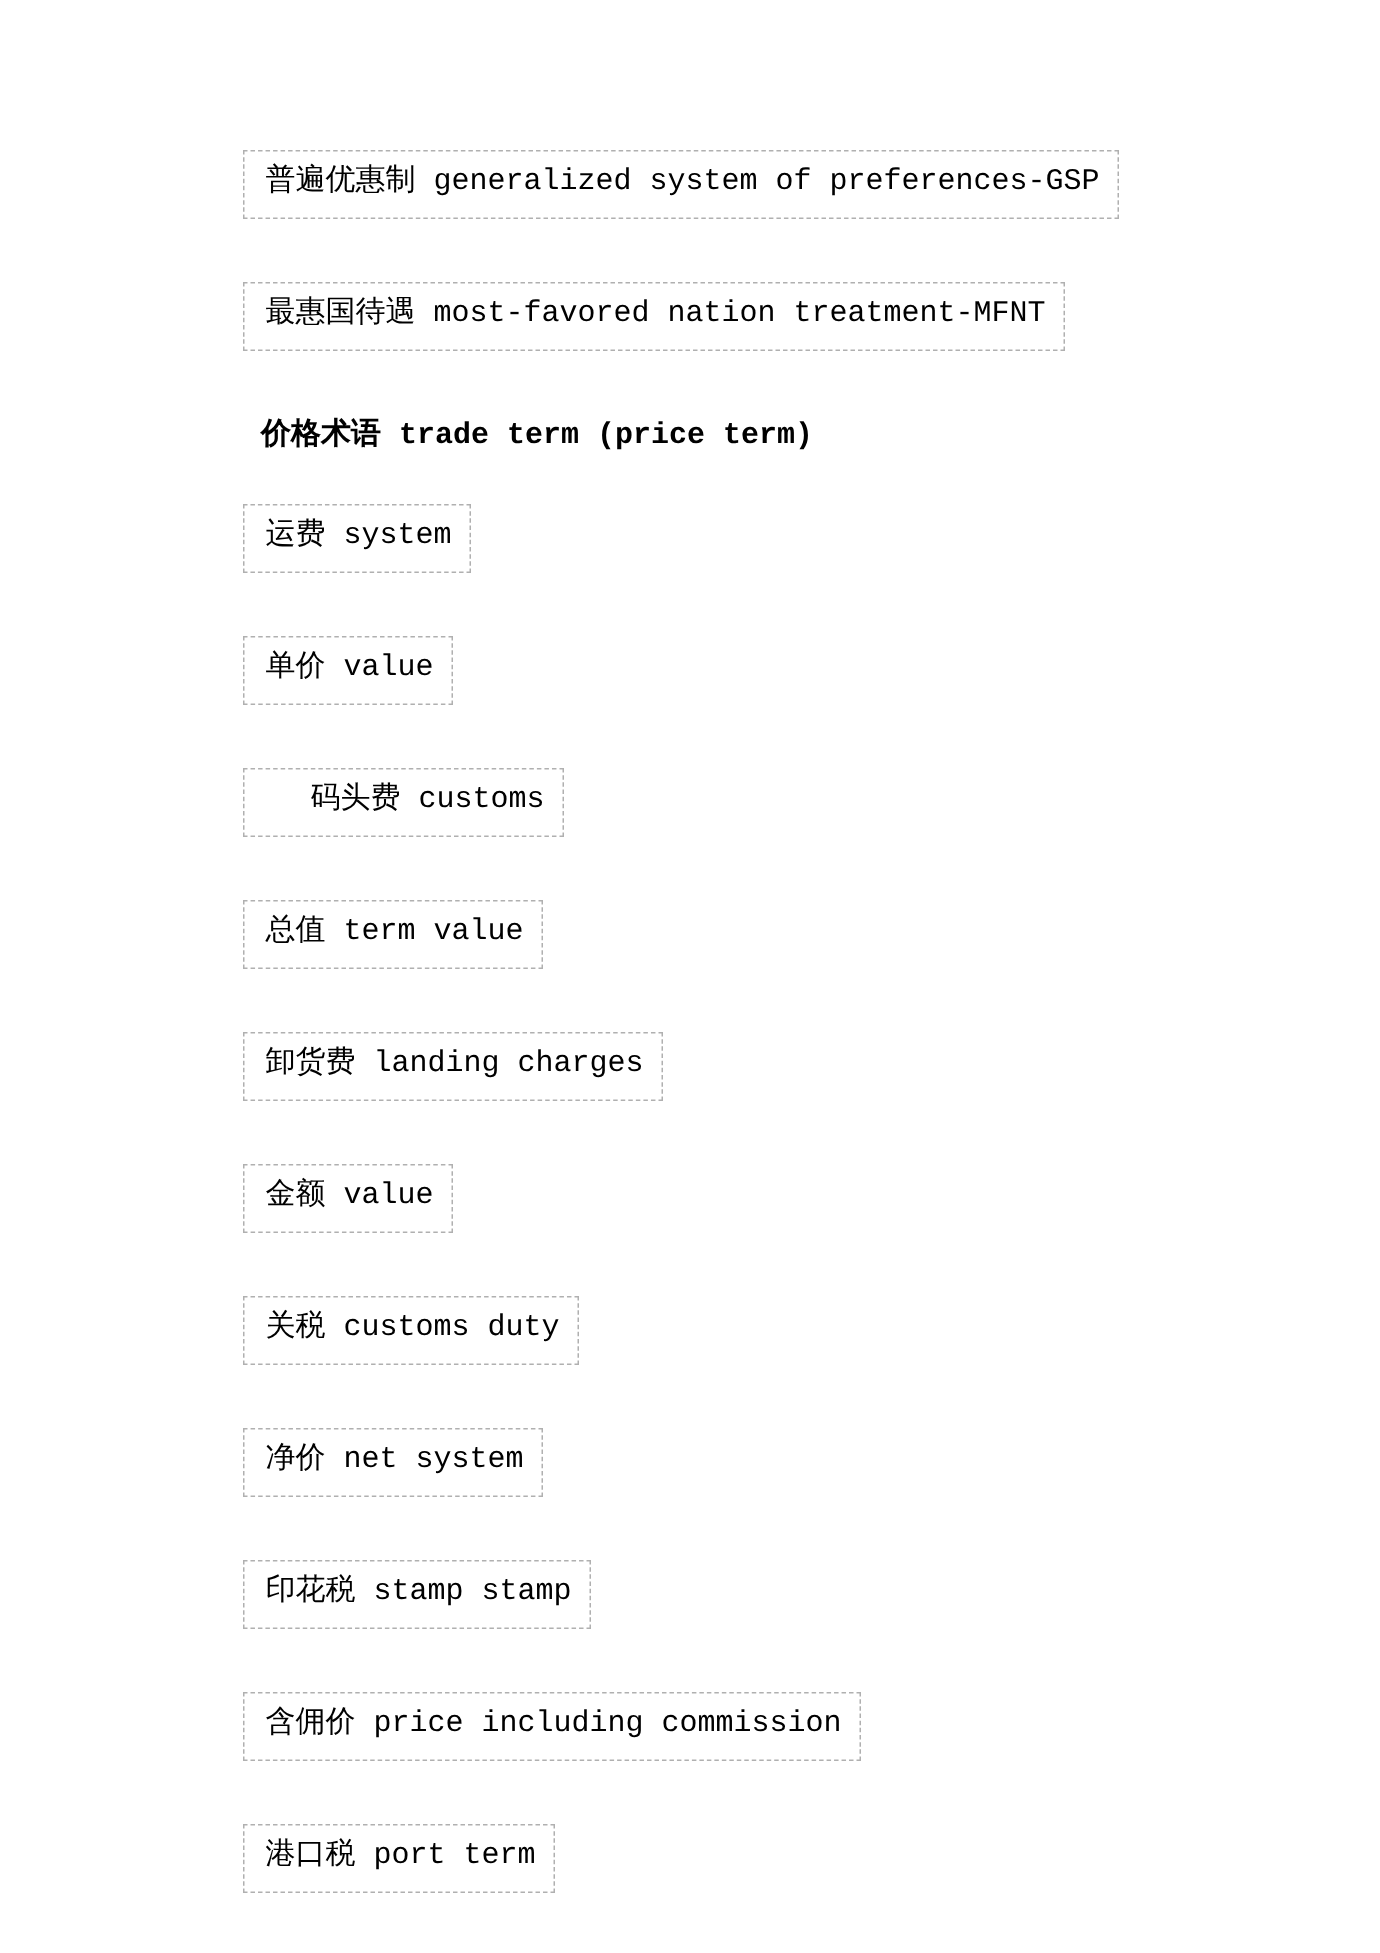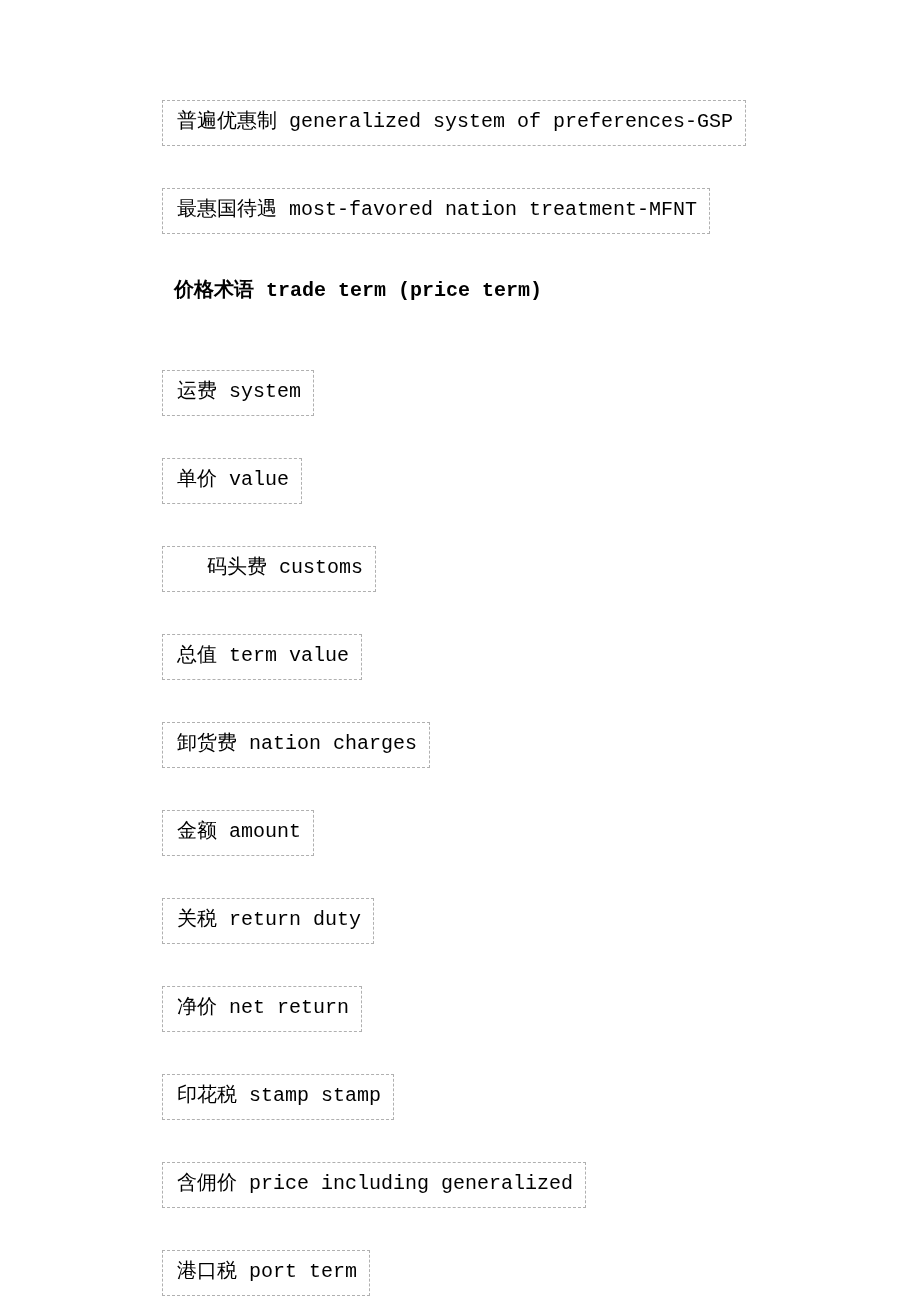--- a/index.html
+++ b/index.html
@@ -18,39 +18,39 @@
       display: inline-block;
       padding: 6px 12px 8px 14px;
       margin-bottom: 42px;
       white-space: nowrap;
     }
     .term-box.indent {
       padding-left: 44px;
     }
     .heading {
       font-weight: bold;
-      margin-bottom: 64px;
+      margin-bottom: 30px;
       padding-left: 12px;
     }
     .row {
       display: block;
     }
   </style>
 </head>
 <body>
 
 <div class="row"><div class="term-box">普遍优惠制 generalized system of preferences-GSP</div></div>
 <div class="row"><div class="term-box">最惠国待遇 most-favored nation treatment-MFNT</div></div>
 
 <div class="heading">价格术语 trade term (price term)</div>
 
 <div class="row"><div class="term-box">运费 system</div></div>
 <div class="row"><div class="term-box">单价 value</div></div>
 <div class="row"><div class="term-box indent">码头费 customs</div></div>
 <div class="row"><div class="term-box">总值 term value</div></div>
-<div class="row"><div class="term-box">卸货费 nation charges</div></div>
-<div class="row"><div class="term-box">金额 amount</div></div>
-<div class="row"><div class="term-box">关税 return duty</div></div>
-<div class="row"><div class="term-box">净价 net return</div></div>
+<div class="row"><div class="term-box">卸货费 landing charges</div></div>
+<div class="row"><div class="term-box">金额 value</div></div>
+<div class="row"><div class="term-box">关税 customs duty</div></div>
+<div class="row"><div class="term-box">净价 net system</div></div>
 <div class="row"><div class="term-box">印花税 stamp stamp</div></div>
-<div class="row"><div class="term-box">含佣价 price including generalized</div></div>
+<div class="row"><div class="term-box">含佣价 price including commission</div></div>
 <div class="row"><div class="term-box">港口税 port term</div></div>
 <div class="row"><div class="term-box">回佣 return commission</div></div>
 
 </body></html>

